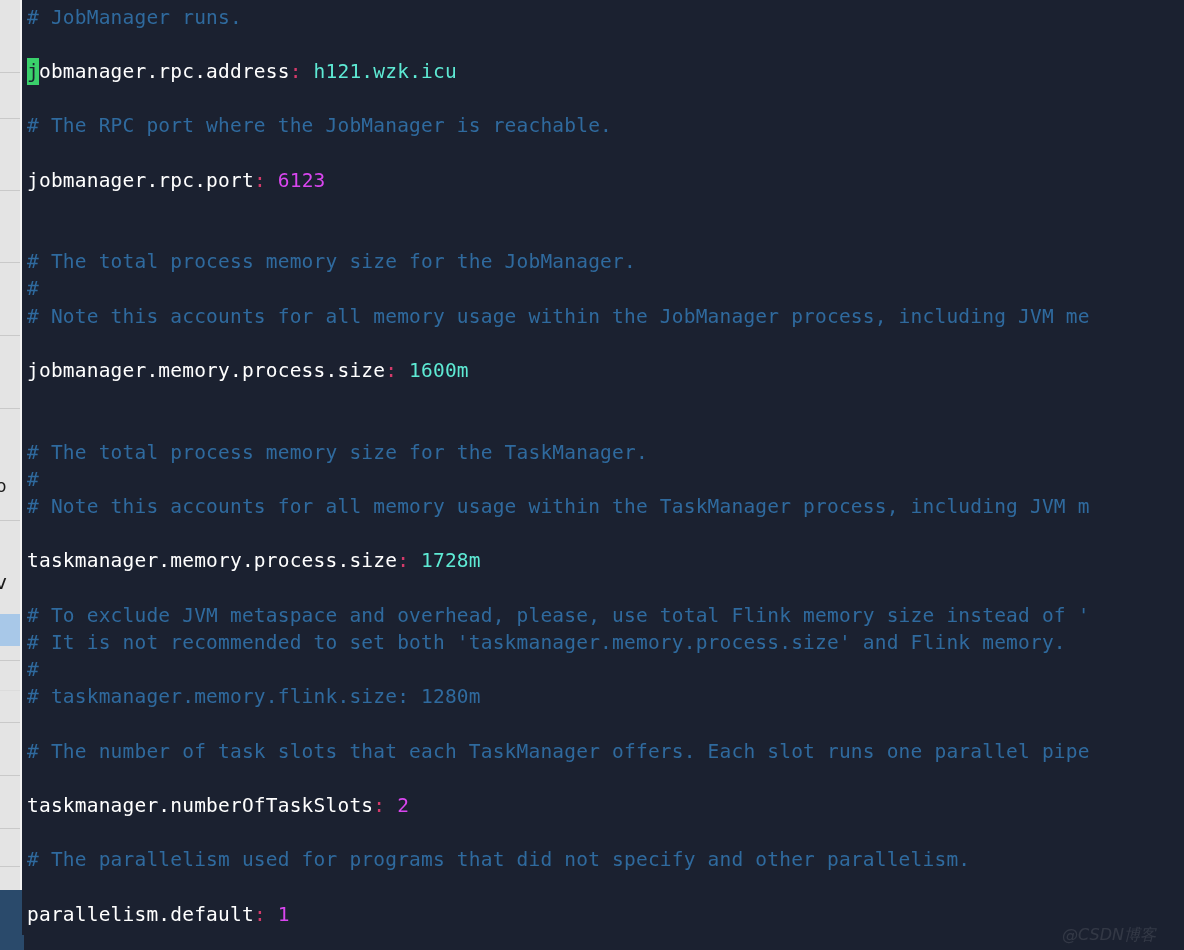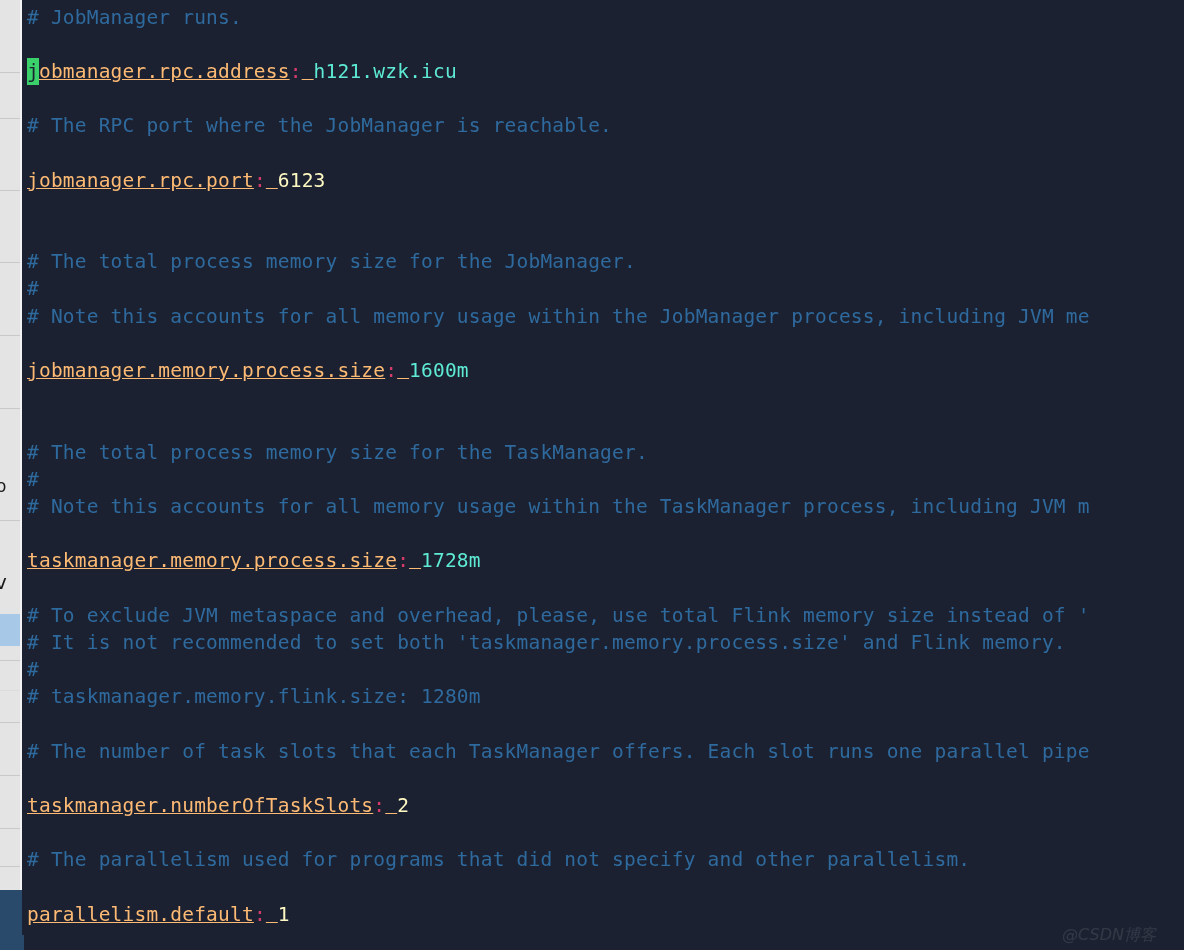--- a/index.html
+++ b/index.html
@@ -78,24 +78,24 @@
     top: -16px;
     white-space: pre;
     font-size: 19.5px;
     line-height: 27.2px;
     letter-spacing: 0.2px;
     font-family: "DejaVu Sans Mono", "Liberation Mono", monospace;
   }
   .ln { display: block; height: 27.2px; }
 
   .c-comment { color: #2f6a9e; }
-  .c-key     { color: #fdba74; text-decoration: underline; }
+  .c-key     { color: #ffffff; }
   .c-colon   { color: #d43a6a; }
   .c-str     { color: #5eead4; }
-  .c-num     { color: #fef9c3; }
+  .c-num     { color: #d946ef; }
 
   .cursor {
     background: #3ad16b;
     color: #1b2130;
     display: inline-block;
   }
 
   
   #watermark {
     position: absolute;

